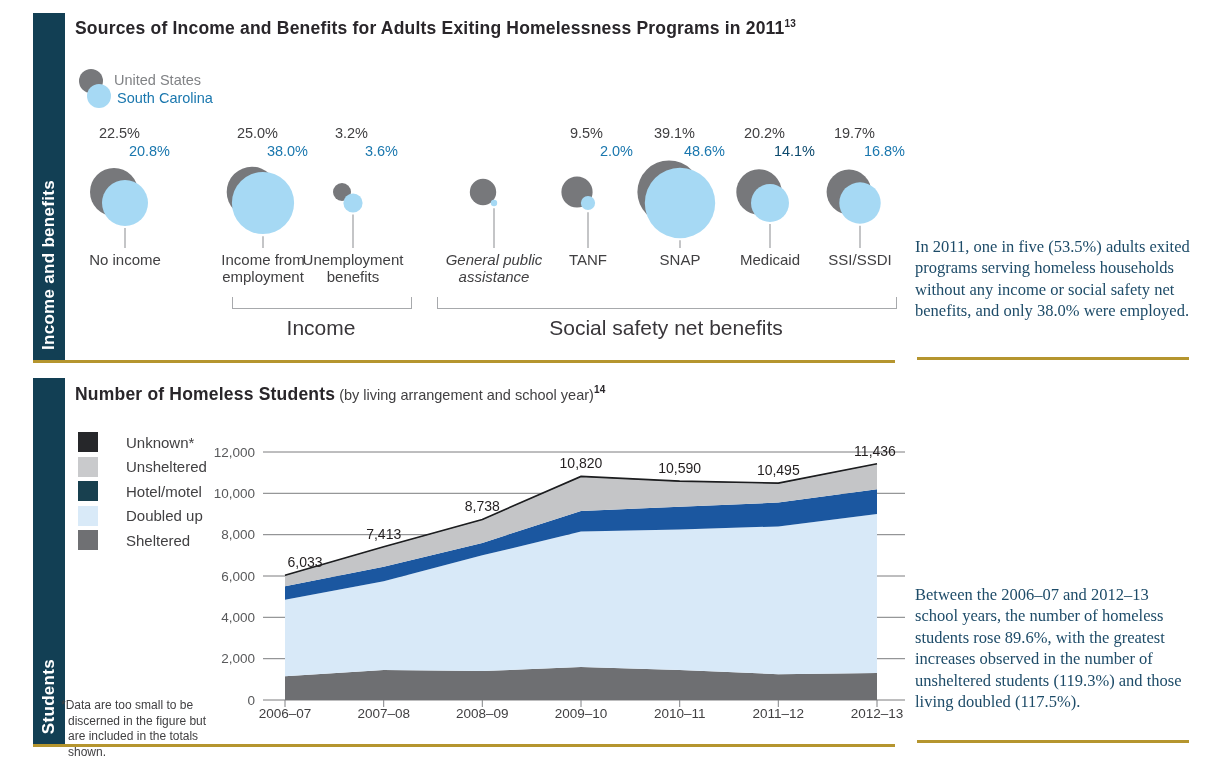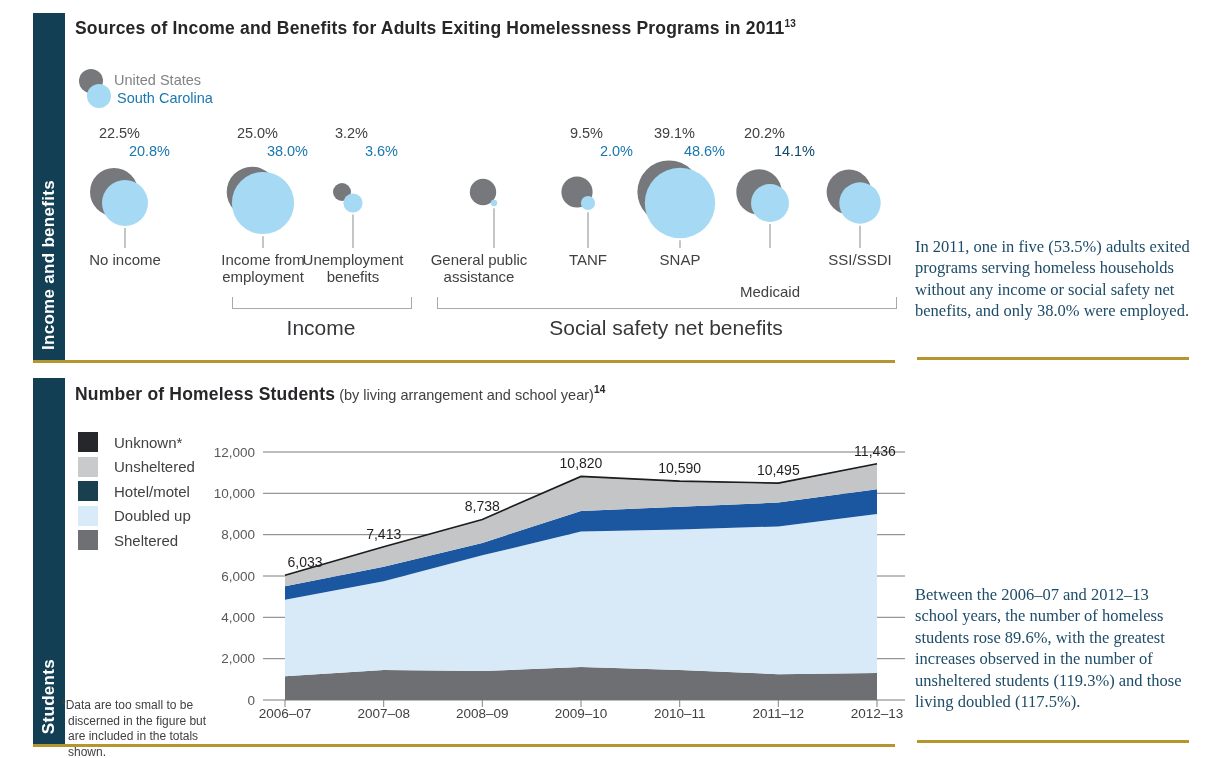--- a/index.html
+++ b/index.html
@@ -22,21 +22,21 @@
   .pct{position:absolute;top:124px;width:123px;text-align:right;font-size:14.5px;line-height:18px;}
   .pct .us{padding-right:30px;}
   .catlab{position:absolute;top:252px;text-align:center;font-size:15px;line-height:16.5px;color:#414042;}
   .bracket{position:absolute;top:297px;height:11px;
            border-left:1px solid #a7a9ac;border-right:1px solid #a7a9ac;border-bottom:1px solid #a7a9ac;}
   .bracket-label{position:absolute;top:316px;text-align:center;font-size:21px;color:#39363a;}
   
   .note{position:absolute;font-family:"Liberation Serif",serif;font-size:16.5px;line-height:1.3;color:#1d4b68;}
   
   .leg2{position:absolute;left:78px;top:432px;display:flex;flex-direction:column;gap:4.5px;}
-  .leg2-item{display:flex;align-items:center;gap:16px;height:20px;}
+  .leg2-item{display:flex;align-items:center;gap:28px;height:20px;}
   .leg2-swatch{width:20px;height:20px;flex:0 0 auto;}
   .leg2-label{font-size:15px;color:#414042;white-space:nowrap;}
   .footnote{position:absolute;left:61px;top:652px;width:145px;font-size:12px;line-height:1.3;
             color:#414042;padding-left:7px;text-indent:-7px;margin-top:46px;}
   svg text{font-family:"Liberation Sans",sans-serif;}
 </style>
 </head>
 <body>
 
 <div class="page">
@@ -92,36 +92,40 @@
         <div class="pct" style="left: 185px;">
           <div class="us" style="color: rgb(65, 64, 66);">25.0%</div>
           <div class="sc" style="color: rgb(26, 119, 174);">38.0%</div>
         </div>
         <div class="catlab" style="left: 217px; width: 92px;">Income from employment</div>
         <div class="pct" style="left: 275px;">
           <div class="us" style="color: rgb(65, 64, 66);">3.2%</div>
           <div class="sc" style="color: rgb(26, 119, 174);">3.6%</div>
         </div>
         <div class="catlab" style="left: 297px; width: 112px;">Unemployment benefits</div>
-        <div class="catlab" style="left: 421px; width: 116px;">General public assistance</div>
+        <div class="catlab" style="left: 436px; width: 116px; font-style: italic;">General public assistance</div>
         <div class="pct" style="left: 510px;">
           <div class="us" style="color: rgb(65, 64, 66);">9.5%</div>
           <div class="sc" style="color: rgb(26, 119, 174);">2.0%</div>
         </div>
         <div class="catlab" style="left: 538px; width: 100px;">TANF</div>
         <div class="pct" style="left: 602px;">
           <div class="us" style="color: rgb(65, 64, 66);">39.1%</div>
           <div class="sc" style="color: rgb(26, 119, 174);">48.6%</div>
         </div>
         <div class="catlab" style="left: 630px; width: 100px;">SNAP</div>
         <div class="pct" style="left: 692px;">
           <div class="us" style="color: rgb(65, 64, 66);">20.2%</div>
           <div class="sc" style="color: #0c4a6e;">14.1%</div>
         </div>
-        <div class="catlab" style="left: 720px; width: 100px; margin-top: 32px;">Medicaid</div>
+        <div class="catlab" style="left: 720px; width: 100px;">Medicaid</div>
+        <div class="pct" style="left: 782px;">
+          <div class="us" style="color: rgb(65, 64, 66);">19.7%</div>
+          <div class="sc" style="color: rgb(26, 119, 174);">16.8%</div>
+        </div>
         <div class="catlab" style="left: 810px; width: 100px;">SSI/SSDI</div>
         <div class="bracket" style="left: 232px; width: 178px;"></div>
         <div class="bracket-label" style="left: 232px; width: 178px;">Income</div>
         <div class="bracket" style="left: 437px; width: 458px;"></div>
         <div class="bracket-label" style="left: 437px; width: 458px;">Social safety net benefits</div>
       </div>
 
     <aside class="note" style="left:915px;top:236px;width:276px;">In 2011, one in five (53.5%) adults exited programs serving homeless households without any income or social safety net benefits, and only 38.0% were employed.</aside>
 
     <div class="gold" style="left:33px;top:360px;width:862px;"></div>

